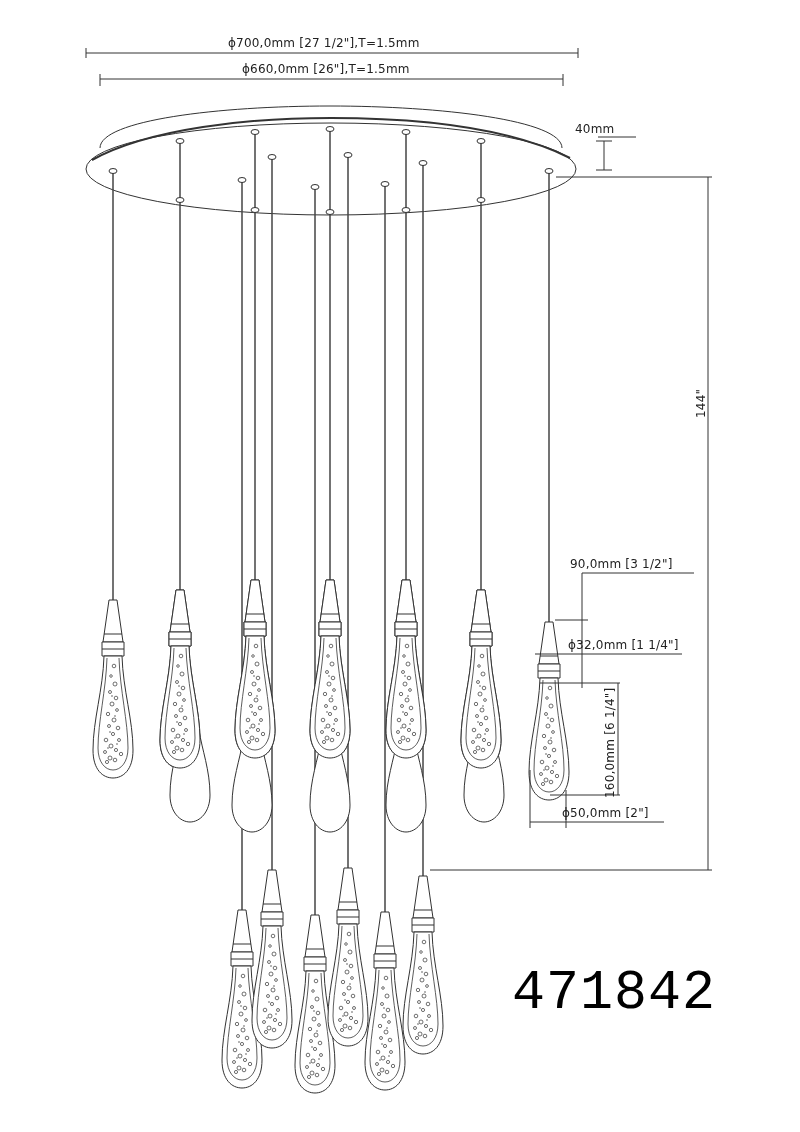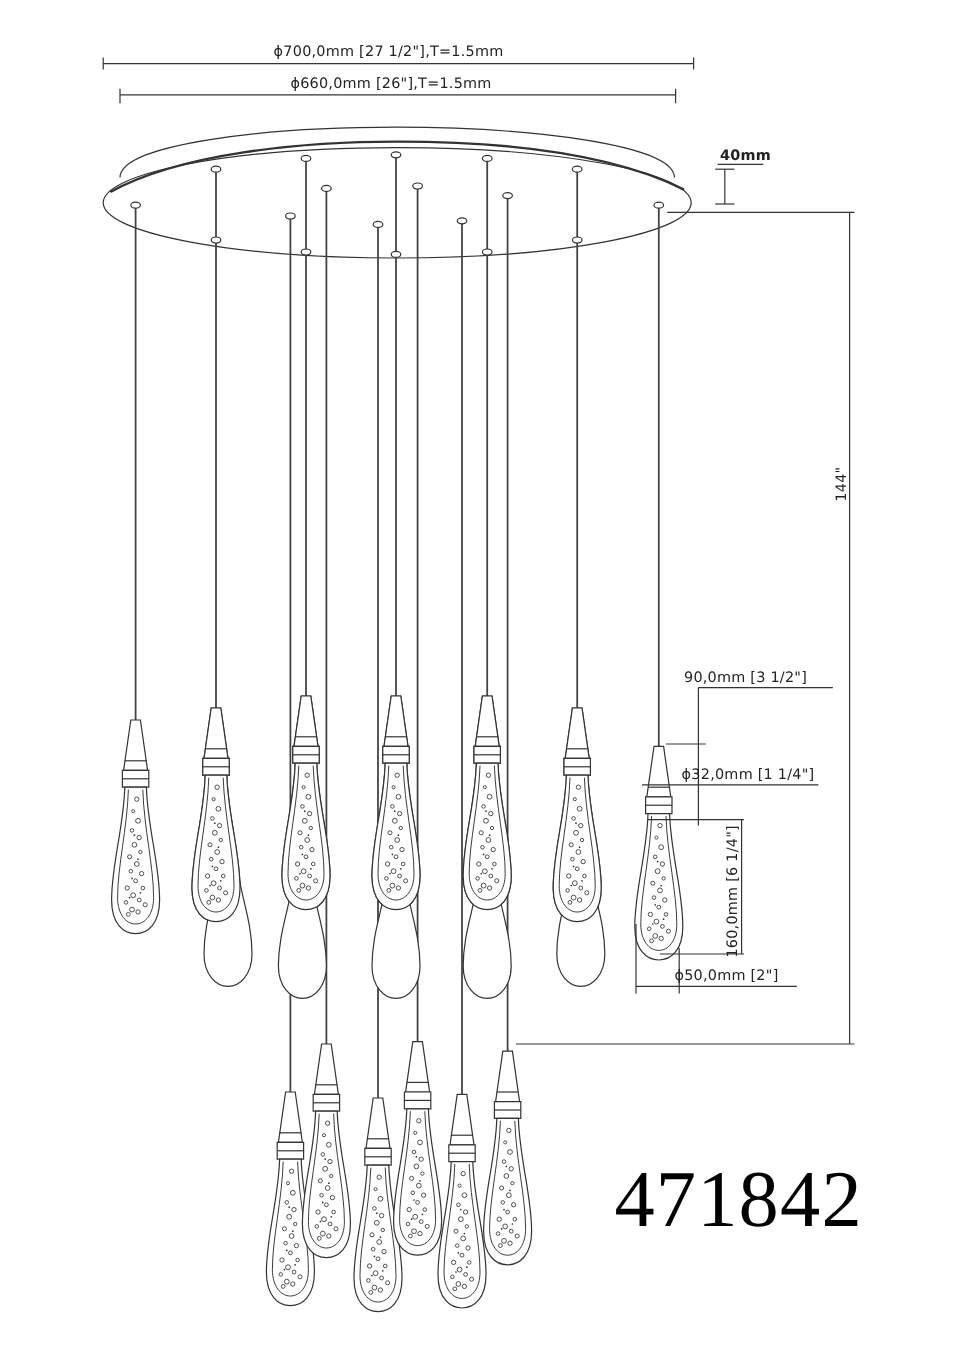--- a/index.html
+++ b/index.html
@@ -1,20 +1,20 @@
 <!DOCTYPE html>
 <html><head>
 <meta charset="utf-8">
 <style>
   html, body { margin: 0; padding: 0; background: #ffffff; }
   body { width: 800px; height: 1132px; position: relative; overflow: hidden; font-family: "DejaVu Sans", sans-serif; }
   svg { position: absolute; left: 0; top: 0; }
   .lbl { position: absolute; font-family: "DejaVu Sans", sans-serif; font-size: 12px; color: #222; white-space: nowrap; letter-spacing: 0.2px; }
   .vlbl { transform-origin: left top; transform: rotate(-90deg); }
-  .model { position: absolute; left: 512px; top: 962px; font-family: Liberation Serif, serif; font-size: 67px; color: #000; letter-spacing: 1px; }
+  .model { position: absolute; left: 512px; top: 962px; font-family: Liberation Mono, monospace; font-size: 55px; color: #000; letter-spacing: 1px; }
 </style>
 </head>
 <body>
 
 <svg width="800" height="1132" viewBox="0 0 800 1132">
   <defs>
     <g id="pend">
 
       <path d="M-4,0 L4,0 L10,42 L-10,42 Z" fill="#fff" stroke="#333" stroke-width="1"></path>
       <line x1="-9" y1="34" x2="9" y2="34" stroke="#333" stroke-width="1"></line>
@@ -175,19 +175,19 @@
     <line x1="550" y1="795" x2="620" y2="795"></line>
     <line x1="618" y1="683" x2="618" y2="795"></line>
     <line x1="530" y1="822" x2="664" y2="822"></line>
     <line x1="530" y1="770" x2="530" y2="828"></line>
     <line x1="566" y1="790" x2="566" y2="828"></line>
   </g>
 </svg>
 
 <div class="lbl" style="left:228px; top:36px;">ϕ700,0mm  [27  1/2"],T=1.5mm</div>
 <div class="lbl" style="left:242px; top:62px;">ϕ660,0mm  [26"],T=1.5mm</div>
-<div class="lbl" style="left:600px; top:122px;font-weight:bold;">40mm</div>
+<div class="lbl" style="left:575px; top:122px;">40mm</div>
 <div class="lbl vlbl" style="left:694px; top:418px;">144"</div>
 <div class="lbl" style="left:570px; top:557px;">90,0mm  [3  1/2"]</div>
 <div class="lbl" style="left:568px; top:638px;">ϕ32,0mm  [1  1/4"]</div>
 <div class="lbl vlbl" style="left:603px; top:798px;">160,0mm  [6  1/4"]</div>
 <div class="lbl" style="left:562px; top:806px;">ϕ50,0mm  [2"]</div>
 <div class="model">471842</div>
 
 </body></html>

